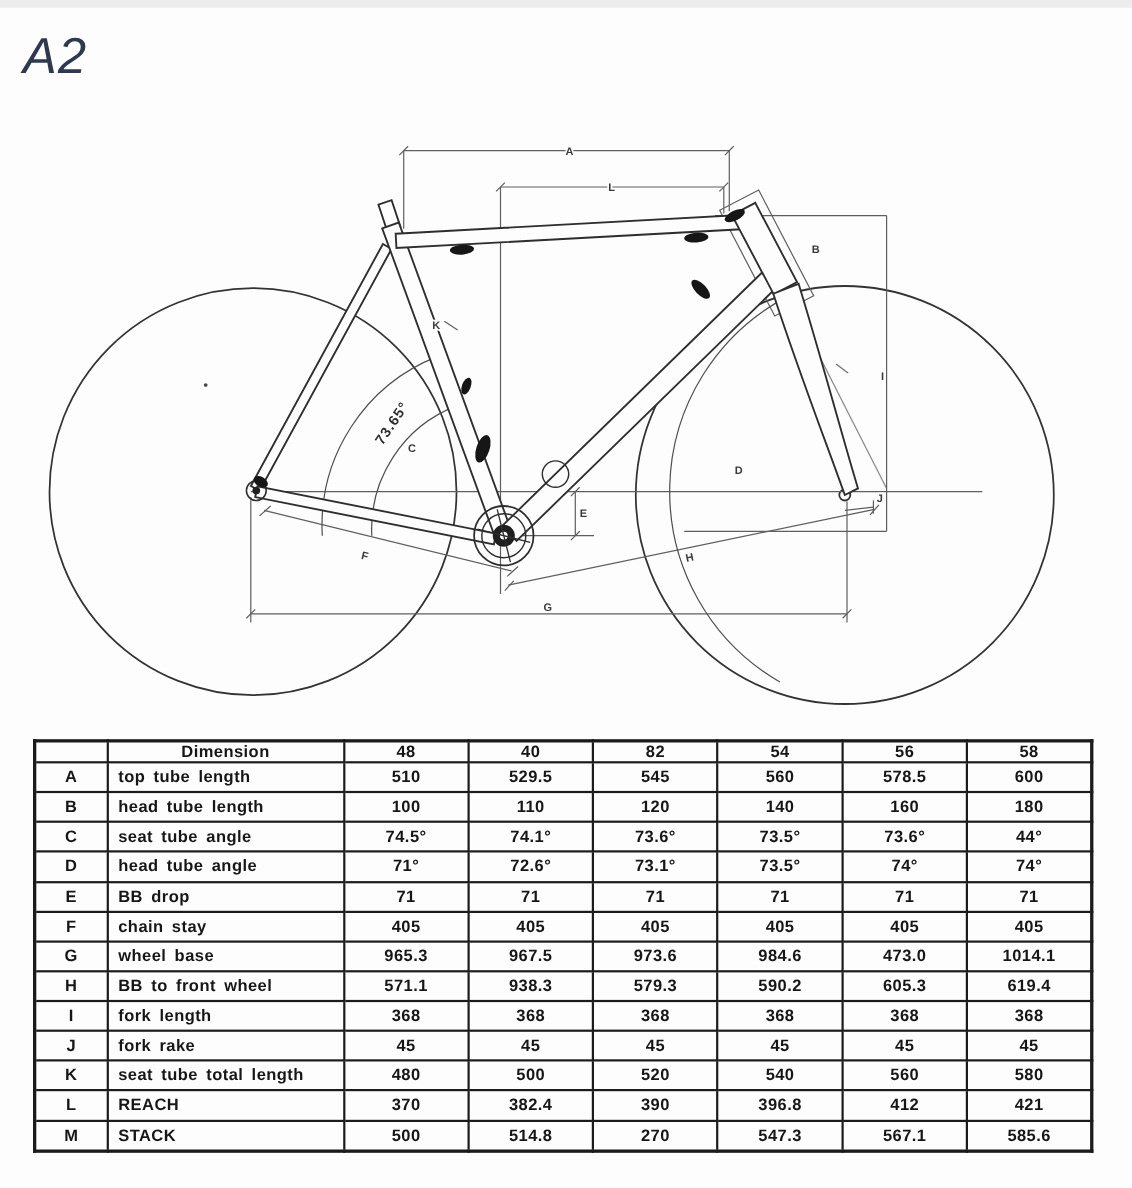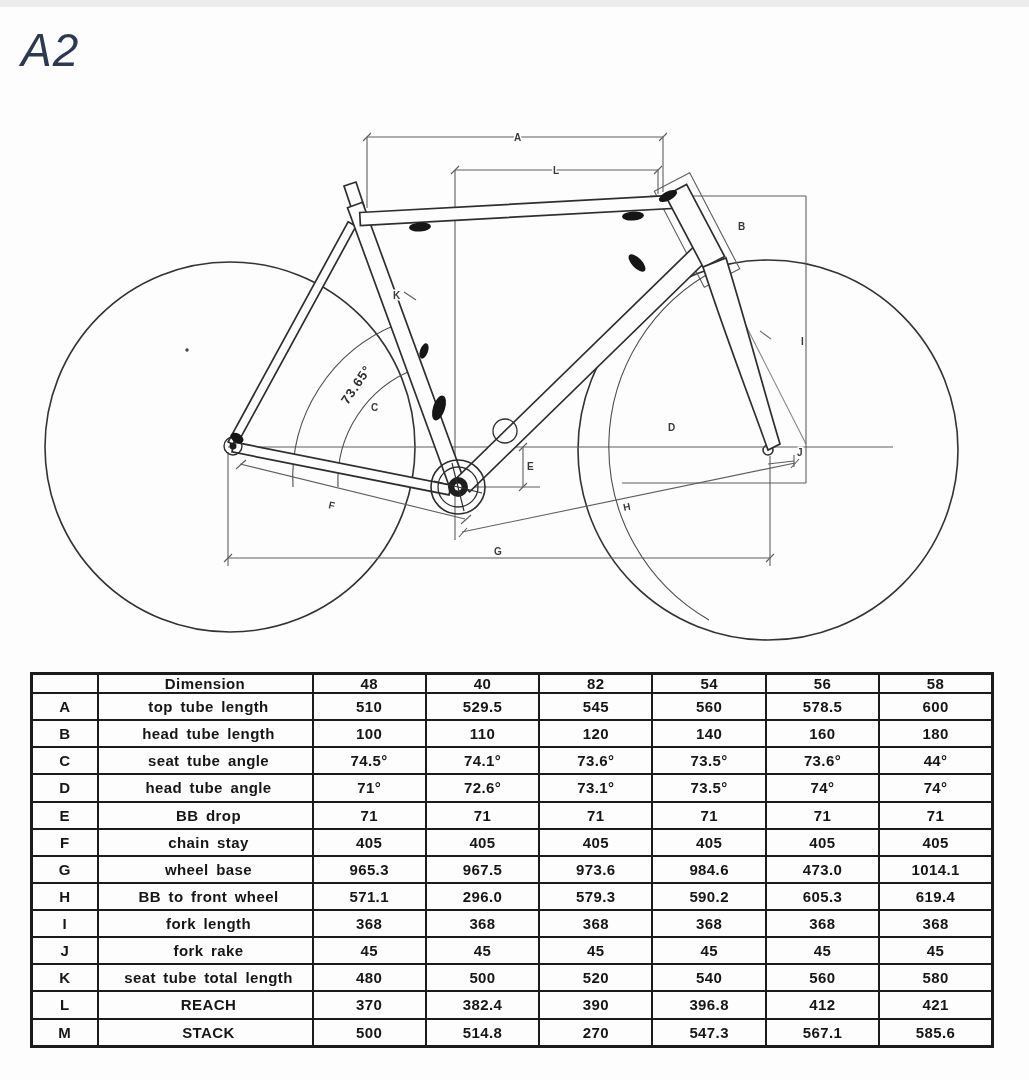--- a/index.html
+++ b/index.html
@@ -28,21 +28,21 @@
     border:3px solid #1b1b1b;
     padding-left:24px;
   }
   table.geo th, table.geo td{
     border:2px solid #1b1b1b;
     font-size:15px;font-weight:700;color:#161616;
     text-align:center;vertical-align:middle;
     padding:0 2px;letter-spacing:0.4px;
     white-space:nowrap;overflow:hidden;
   }
-  table.geo .col-label{text-align:center;padding-left:9px;word-spacing:3px;}
+  table.geo .col-label{text-align:left;padding-left:9px;word-spacing:3px;}
   col.c-key{width:66px;}
   col.c-label{width:215px;}
 </style>
 </head>
 <body>
 
 <div class="top-strip"></div>
 
 <div class="page-title">A2</div>
 
@@ -255,21 +255,21 @@
           <td class="col-val">967.5</td>
           <td class="col-val">973.6</td>
           <td class="col-val">984.6</td>
           <td class="col-val">473.0</td>
           <td class="col-val">1014.1</td>
         </tr>
         <tr>
           <td class="col-key">H</td>
           <td class="col-label">BB to front wheel</td>
           <td class="col-val">571.1</td>
-          <td class="col-val">296.0</td>
+          <td class="col-val">938.3</td>
           <td class="col-val">579.3</td>
           <td class="col-val">590.2</td>
           <td class="col-val">605.3</td>
           <td class="col-val">619.4</td>
         </tr>
         <tr>
           <td class="col-key">I</td>
           <td class="col-label">fork length</td>
           <td class="col-val">368</td>
           <td class="col-val">368</td>

